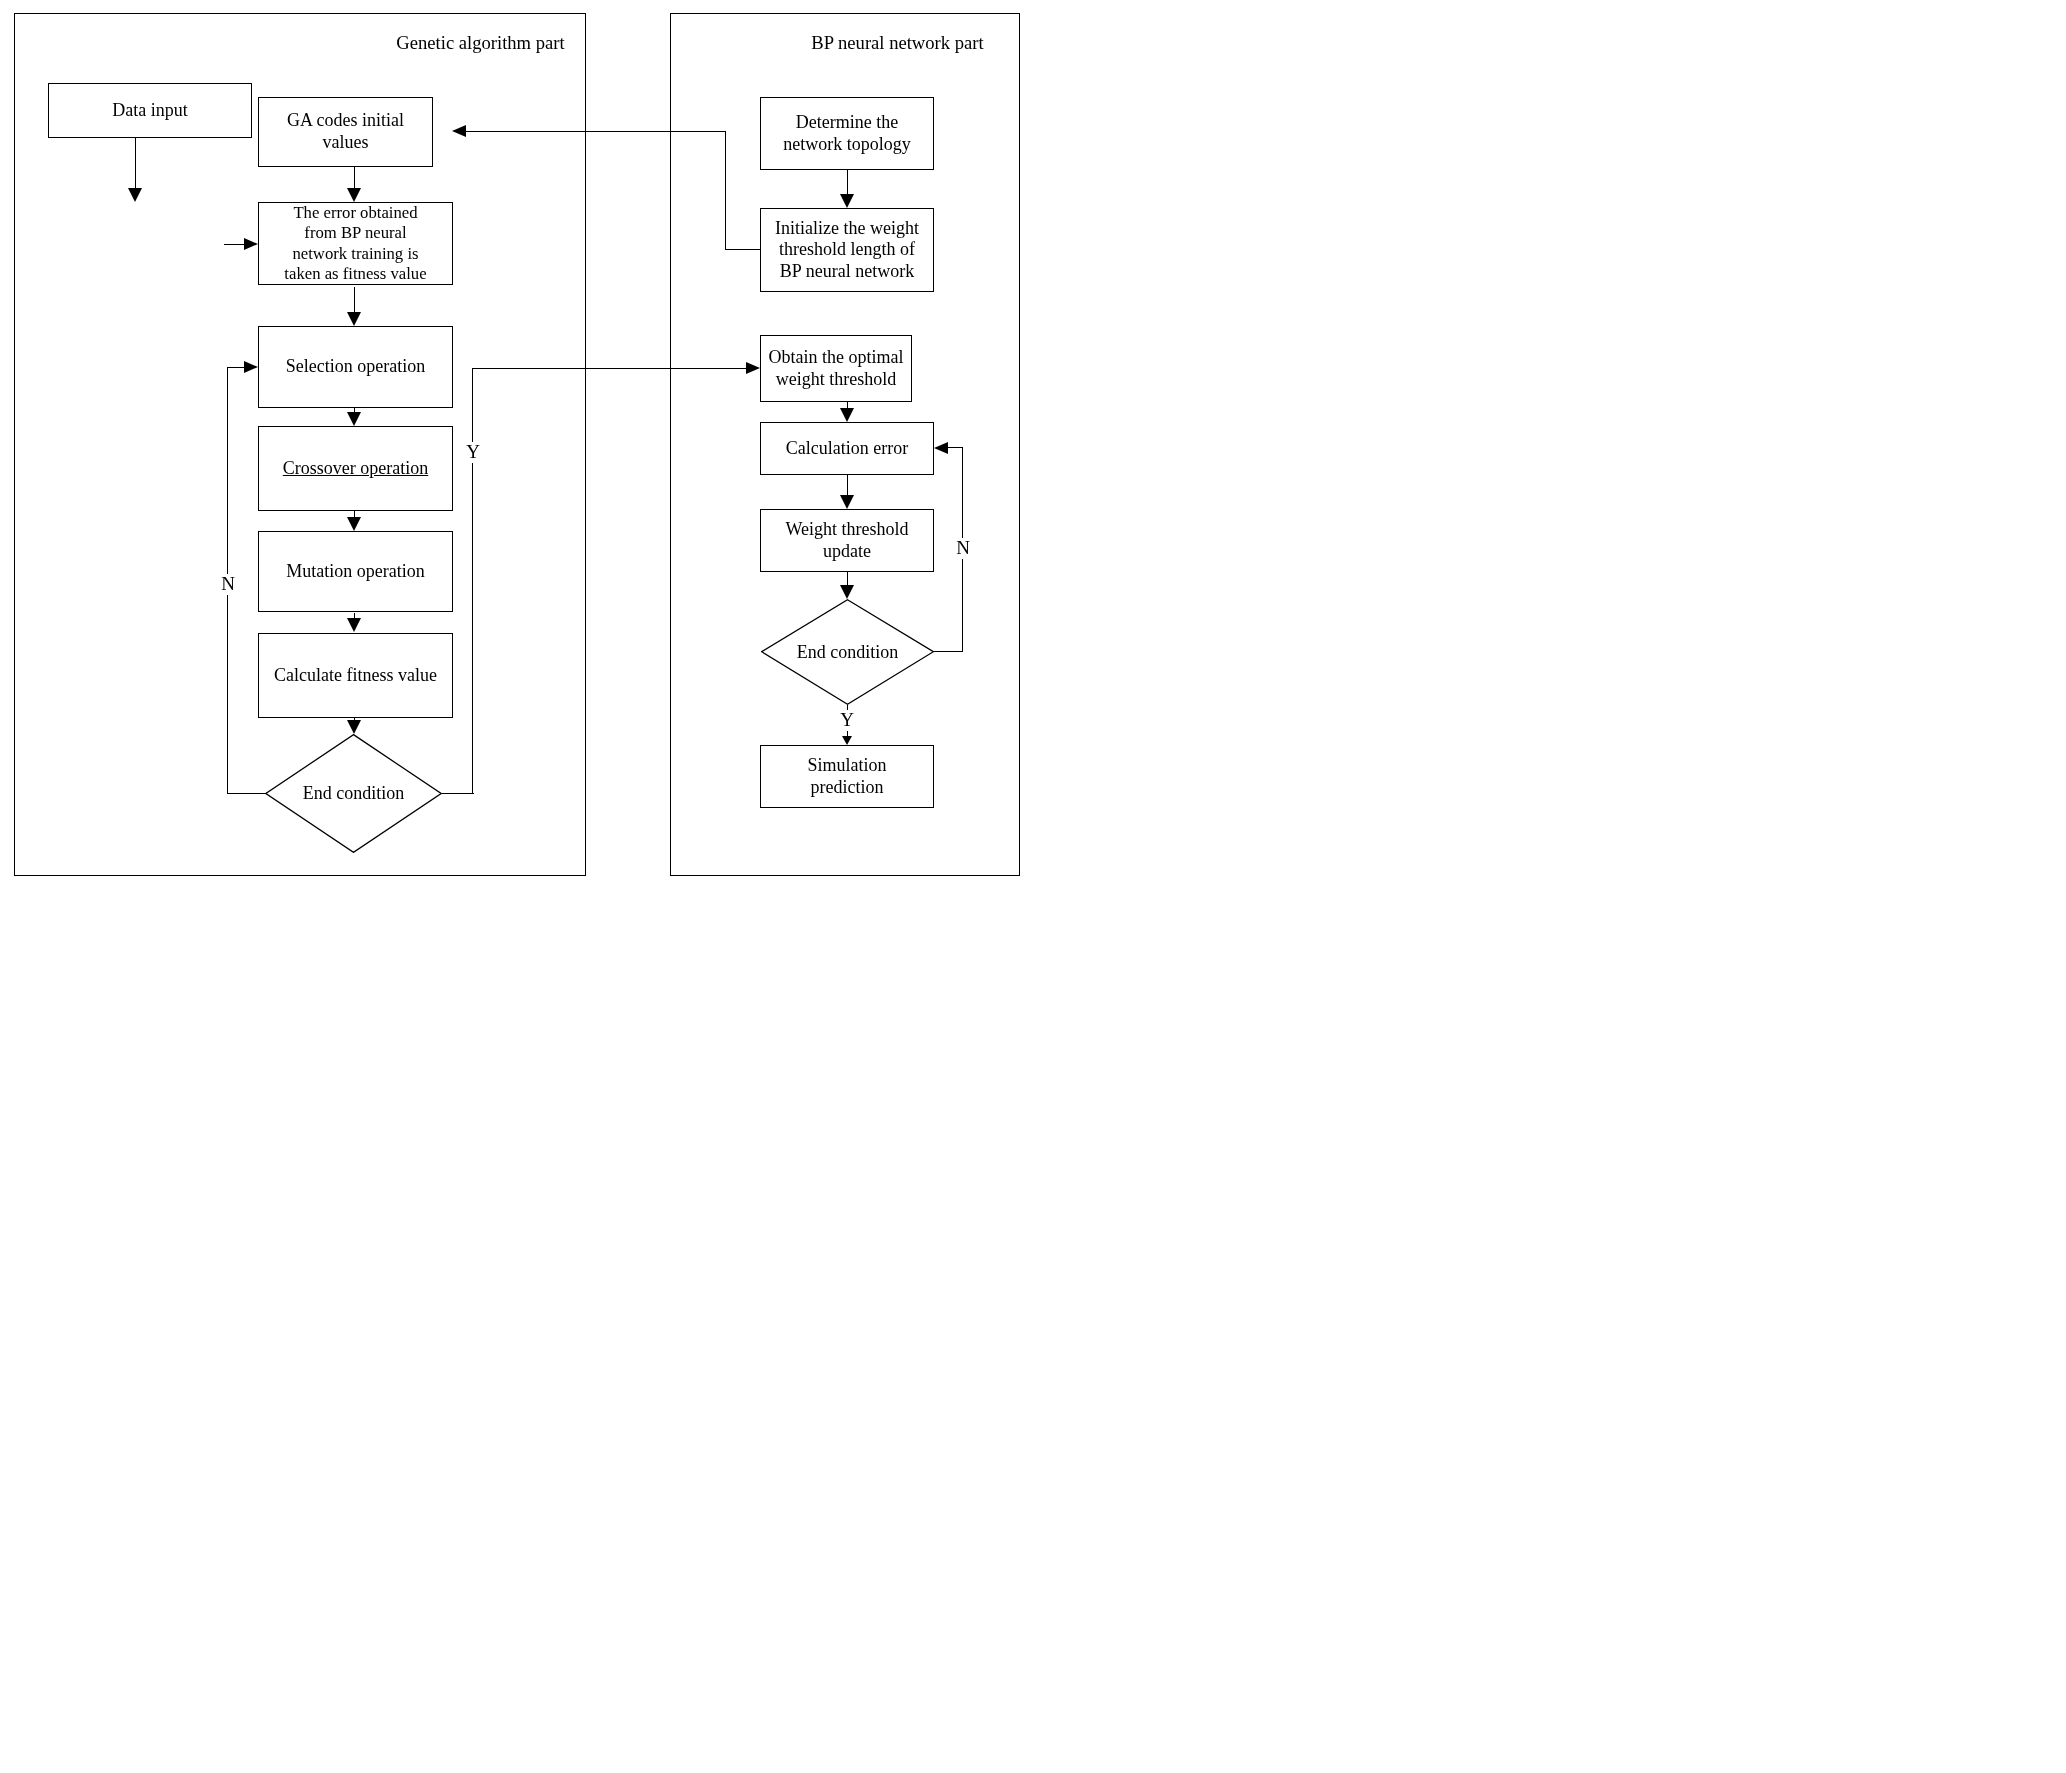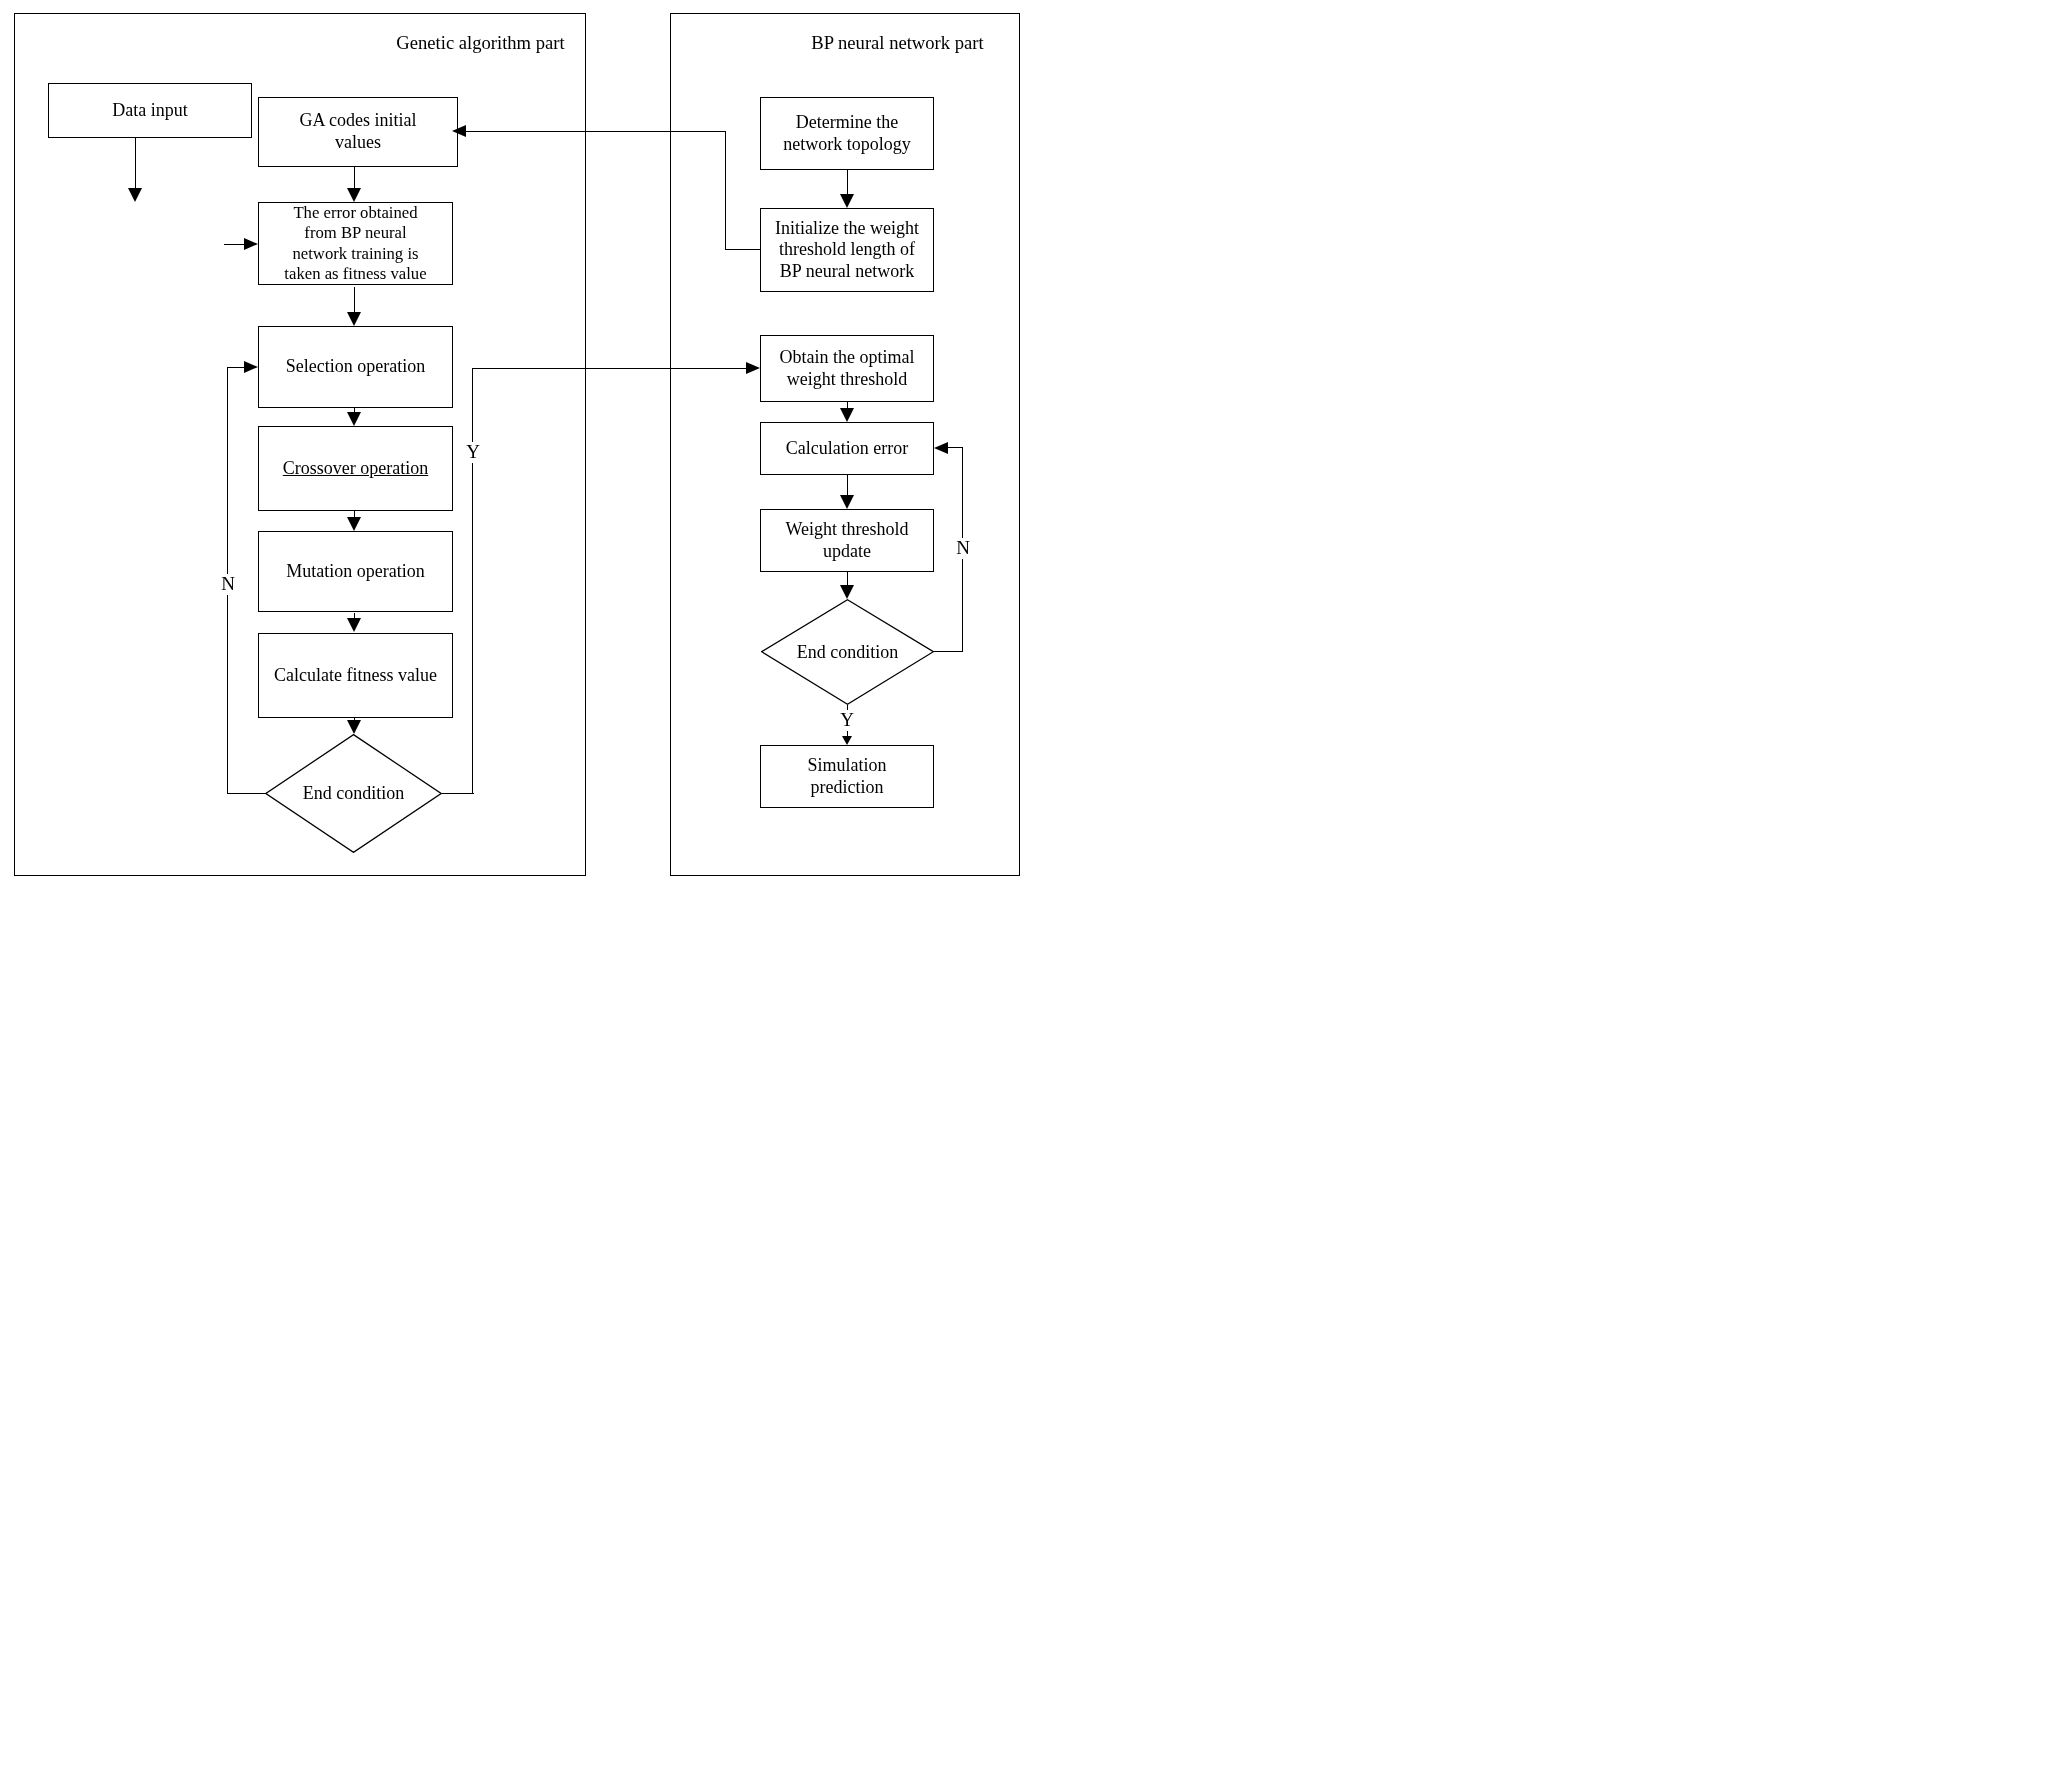--- a/index.html
+++ b/index.html
@@ -32,21 +32,21 @@
 <div id="stage">
 
   <div class="container" style="left:14px;top:13px;width:572px;height:863px;"></div>
   <div class="container" style="left:670px;top:13px;width:350px;height:863px;"></div>
 
   <div class="title" style="left:378px;top:32px;">Genetic algorithm part</div>
   <div class="title" style="left:795px;top:32px;">BP neural network part</div>
 
   <div class="box" style="left:48px;top:83px;width:204px;height:55px;">Data input</div>
 
-  <div class="box" style="left:258px;top:97px;width:200px;height:70px;">GA codes initial
+  <div class="box" style="left:258px;top:97px;width:175px;height:70px;">GA codes initial
 values</div>
   <div class="box small" style="left:258px;top:202px;width:195px;height:83px;">The error obtained
 from BP neural
 network training is
 taken as fitness value</div>
   <div class="box" style="left:258px;top:326px;width:195px;height:82px;">Selection operation</div>
   <div class="box" style="left:258px;top:426px;width:195px;height:85px;text-decoration:underline;">Crossover operation</div>
   <div class="box" style="left:258px;top:531px;width:195px;height:81px;">Mutation operation</div>
   <div class="box" style="left:258px;top:633px;width:195px;height:85px;">Calculate fitness value</div>
 
@@ -55,21 +55,21 @@
       <polygon points="138,1 275,93 138,185 1,93" fill="#ffffff" stroke="#000000" stroke-width="2"></polygon>
     </svg>
   </div>
   <div class="dlabel" style="left:265px;top:734px;width:177px;height:119px;">End condition</div>
 
   <div class="box" style="left:760px;top:97px;width:174px;height:73px;">Determine the
 network topology</div>
   <div class="box" style="left:760px;top:208px;width:174px;height:84px;">Initialize the weight
 threshold length of
 BP neural network</div>
-  <div class="box" style="left:760px;top:335px;width:174px;height:67px;">Obtain the optimal
+  <div class="box" style="left:760px;top:335px;width:152px;height:67px;">Obtain the optimal
 weight threshold</div>
   <div class="box" style="left:760px;top:422px;width:174px;height:53px;">Calculation error</div>
   <div class="box" style="left:760px;top:509px;width:174px;height:63px;">Weight threshold
 update</div>
   <div class="box" style="left:760px;top:745px;width:174px;height:63px;">Simulation
 prediction</div>
 
   <div class="dwrap" style="left:761px;top:599px;width:173px;height:106px;">
     <svg width="173" height="106" viewBox="0 0 270 165">
       <polygon points="135,1 269,82 135,164 1,82" fill="#ffffff" stroke="#000000" stroke-width="2"></polygon>

